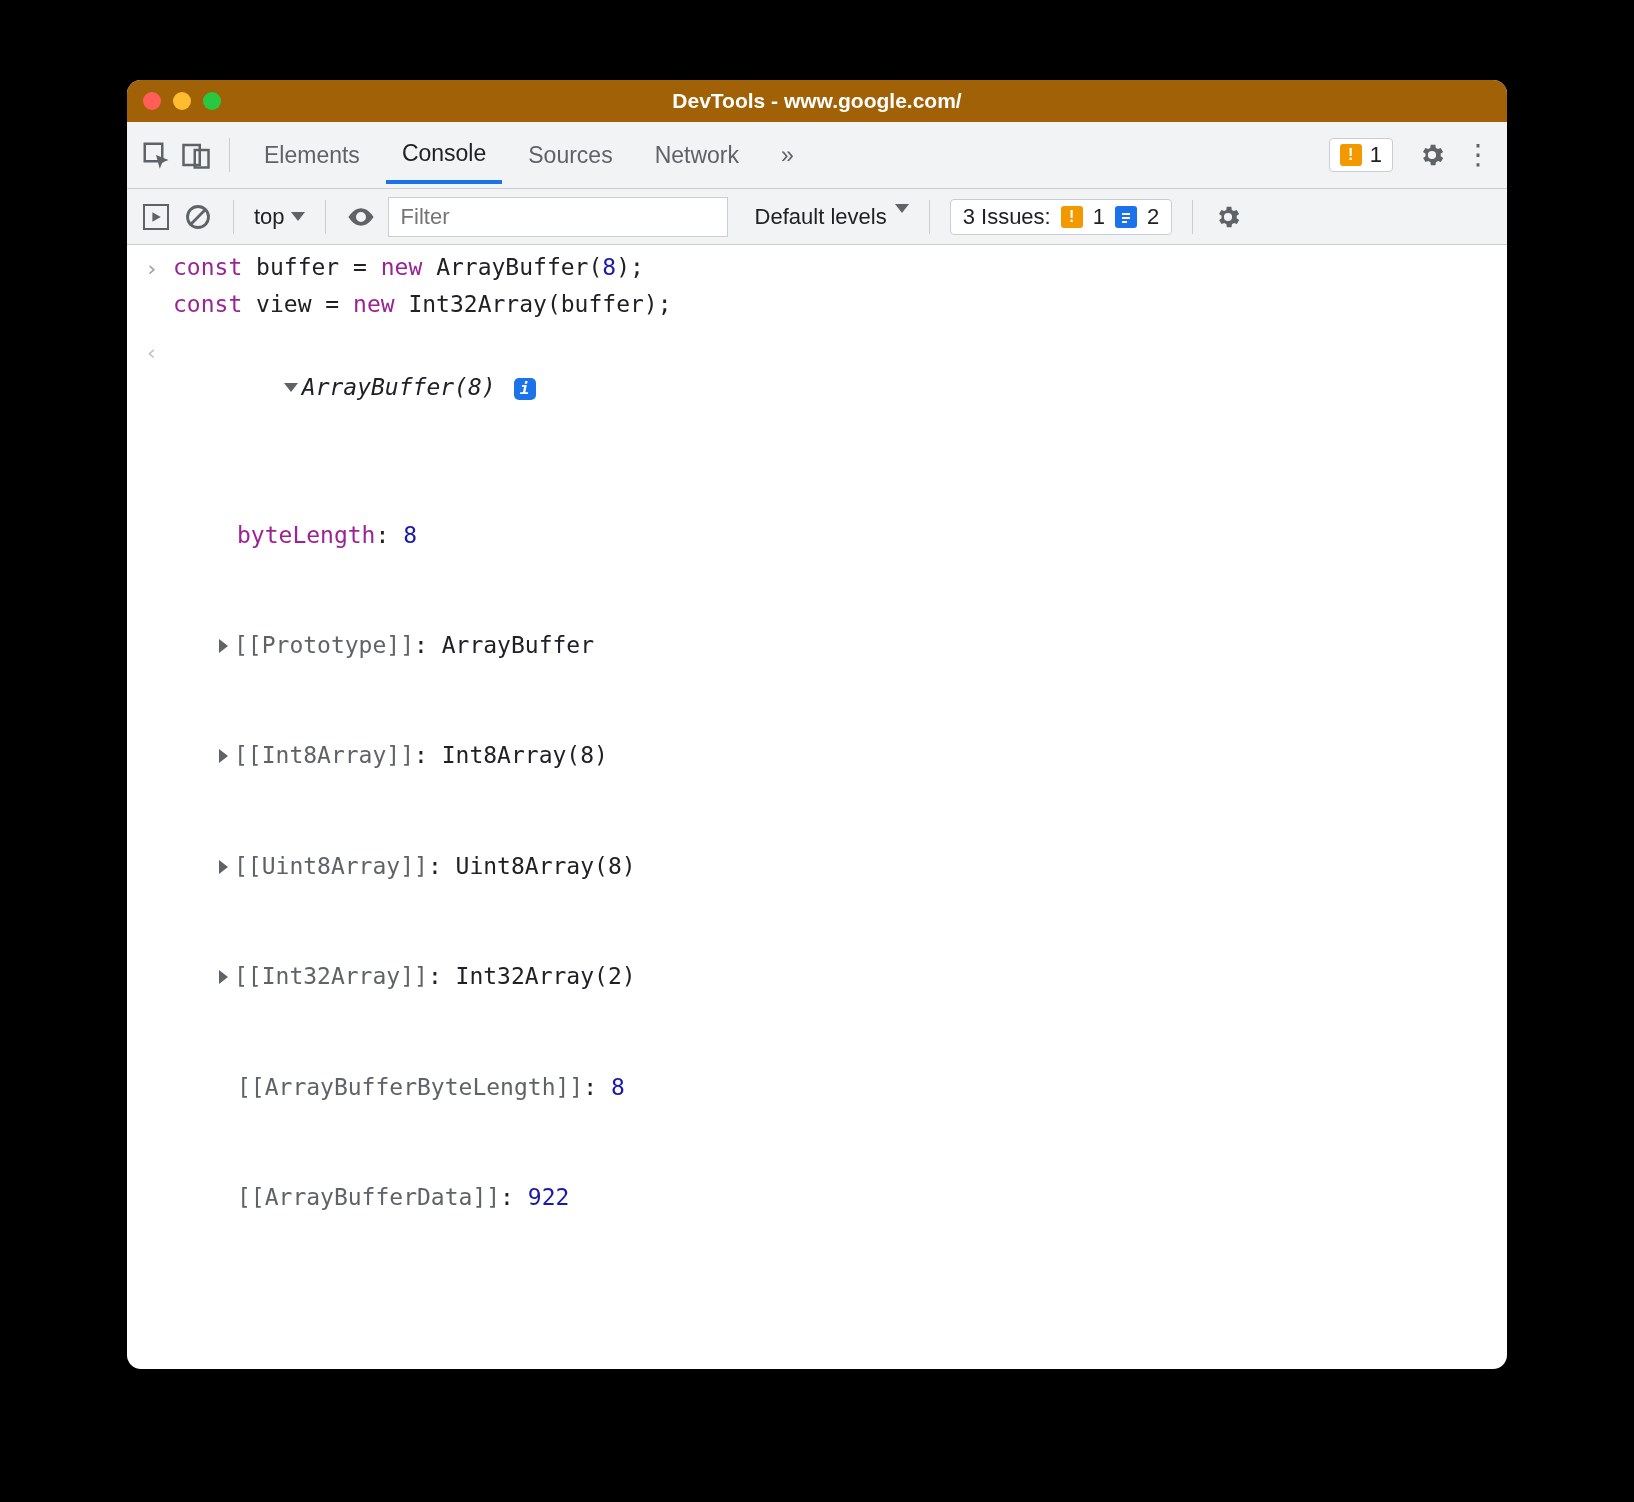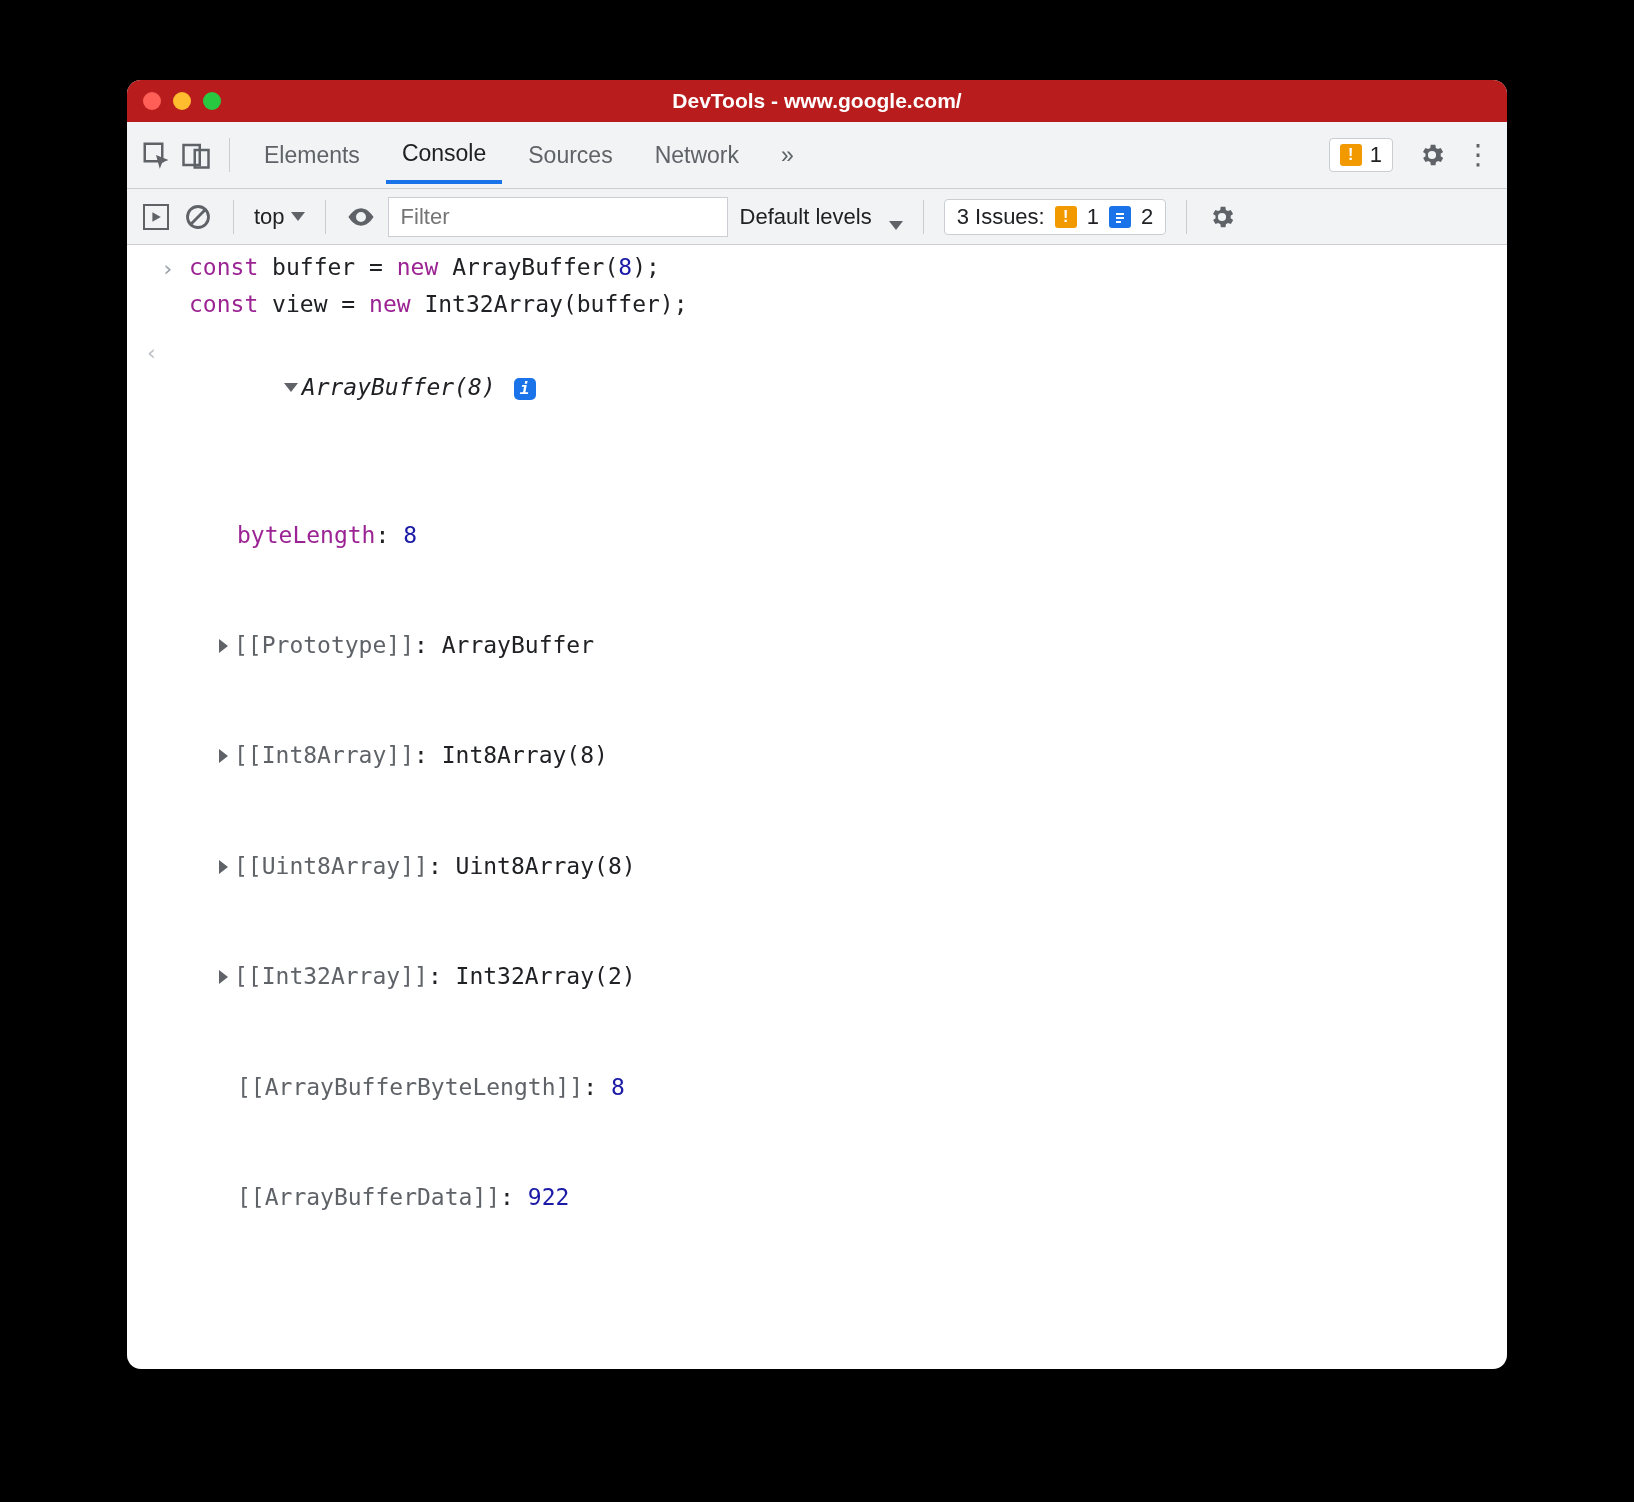--- a/index.html
+++ b/index.html
@@ -14,21 +14,21 @@
   }
   .window {
     margin-top: 80px;
     width: 1380px;
     background: #fff;
     border-radius: 14px;
     overflow: hidden;
     box-shadow: 0 30px 80px rgba(0,0,0,.6);
   }
   .titlebar {
-    background: #b91c1c;
+    background: #a16207;
     height: 42px;
     display: flex;
     align-items: center;
     position: relative;
   }
   .traffic { display:flex; gap:12px; margin-left:16px; }
   .traffic .dot { width:18px; height:18px; border-radius:50%; }
   .dot.red{background:#ff5f57;} .dot.yellow{background:#febc2e;} .dot.green{background:#28c840;}
   .titlebar .title {
     position:absolute; left:0; right:0; text-align:center;
@@ -59,21 +59,21 @@
   }
   .play-box { width:26px; height:26px; border:2px solid #5f6368; display:flex; align-items:center; justify-content:center;}
   .play-box svg{width:12px;height:12px;}
   .nocircle svg{width:28px;height:28px;}
   .context-select { display:flex; align-items:center; gap:6px; font-size:22px; color:#202124; }
   .tri-down { width:0;height:0;border-left:7px solid transparent;border-right:7px solid transparent;border-top:9px solid #5f6368; }
   .eye svg{width:30px;height:30px;}
   .filter-input {
     background:#fff; border:1px solid #cacdd1; height:40px; width:340px; padding:0 12px; font-size:22px; color:#5f6368;
   }
-  .levels { display:flex; align-items:flex-end; gap:17px; color:#202124; }
+  .levels { display:flex; align-items:flex-start; gap:8px; color:#202124;margin-left:15px; }
   .issues-box {
     border:1px solid #cacdd1; border-radius:4px; padding:4px 12px; background:#fff;
     display:flex; align-items:center; gap:10px; color:#202124; font-size:22px;
   }
 
   .console {
     font-family: Menlo, Consolas, monospace; font-size:23px; line-height:1.6;
     color:#202124;
   }
   .row { border-bottom:1px solid #e8eaed; padding:4px 0 6px 18px; display:flex; }
@@ -188,21 +188,21 @@
     <div class="sep"></div>
     <div class="icon-btn gear-icon">
       <svg viewBox="0 0 24 24" fill="#5f6368">
           <path d="M19.4 13a7.5 7.5 0 0 0 .1-1 7.5 7.5 0 0 0-.1-1l2.1-1.6-2-3.5-2.5 1a7.6 7.6 0 0 0-1.7-1l-.4-2.6h-4l-.4 2.6a7.6 7.6 0 0 0-1.7 1l-2.5-1-2 3.5L6.5 11a7.5 7.5 0 0 0-.1 1 7.5 7.5 0 0 0 .1 1l-2.1 1.6 2 3.5 2.5-1a7.6 7.6 0 0 0 1.7 1l.4 2.6h4l.4-2.6a7.6 7.6 0 0 0 1.7-1l2.5 1 2-3.5Zm-7.4 2.5A3.5 3.5 0 1 1 15.5 12 3.5 3.5 0 0 1 12 15.5Z"></path>
         </svg>
     </div>
   </div>
 
   <div class="console">
 
-    <div class="row" style="border-bottom:none;margin-left:16px;">
+    <div class="row" style="border-bottom:none;">
       <div class="gutter in"></div>
       <div class="body"><span class="kw">const</span><span> buffer = </span><span class="kw">new</span><span> ArrayBuffer(</span><span class="num">8</span><span>);</span>
 <span class="kw">const</span><span> view = </span><span class="kw">new</span><span> Int32Array(buffer);</span></div>
     </div>
 
 
 
     <div class="row">
       <div class="gutter out"></div>
       <div class="body">

